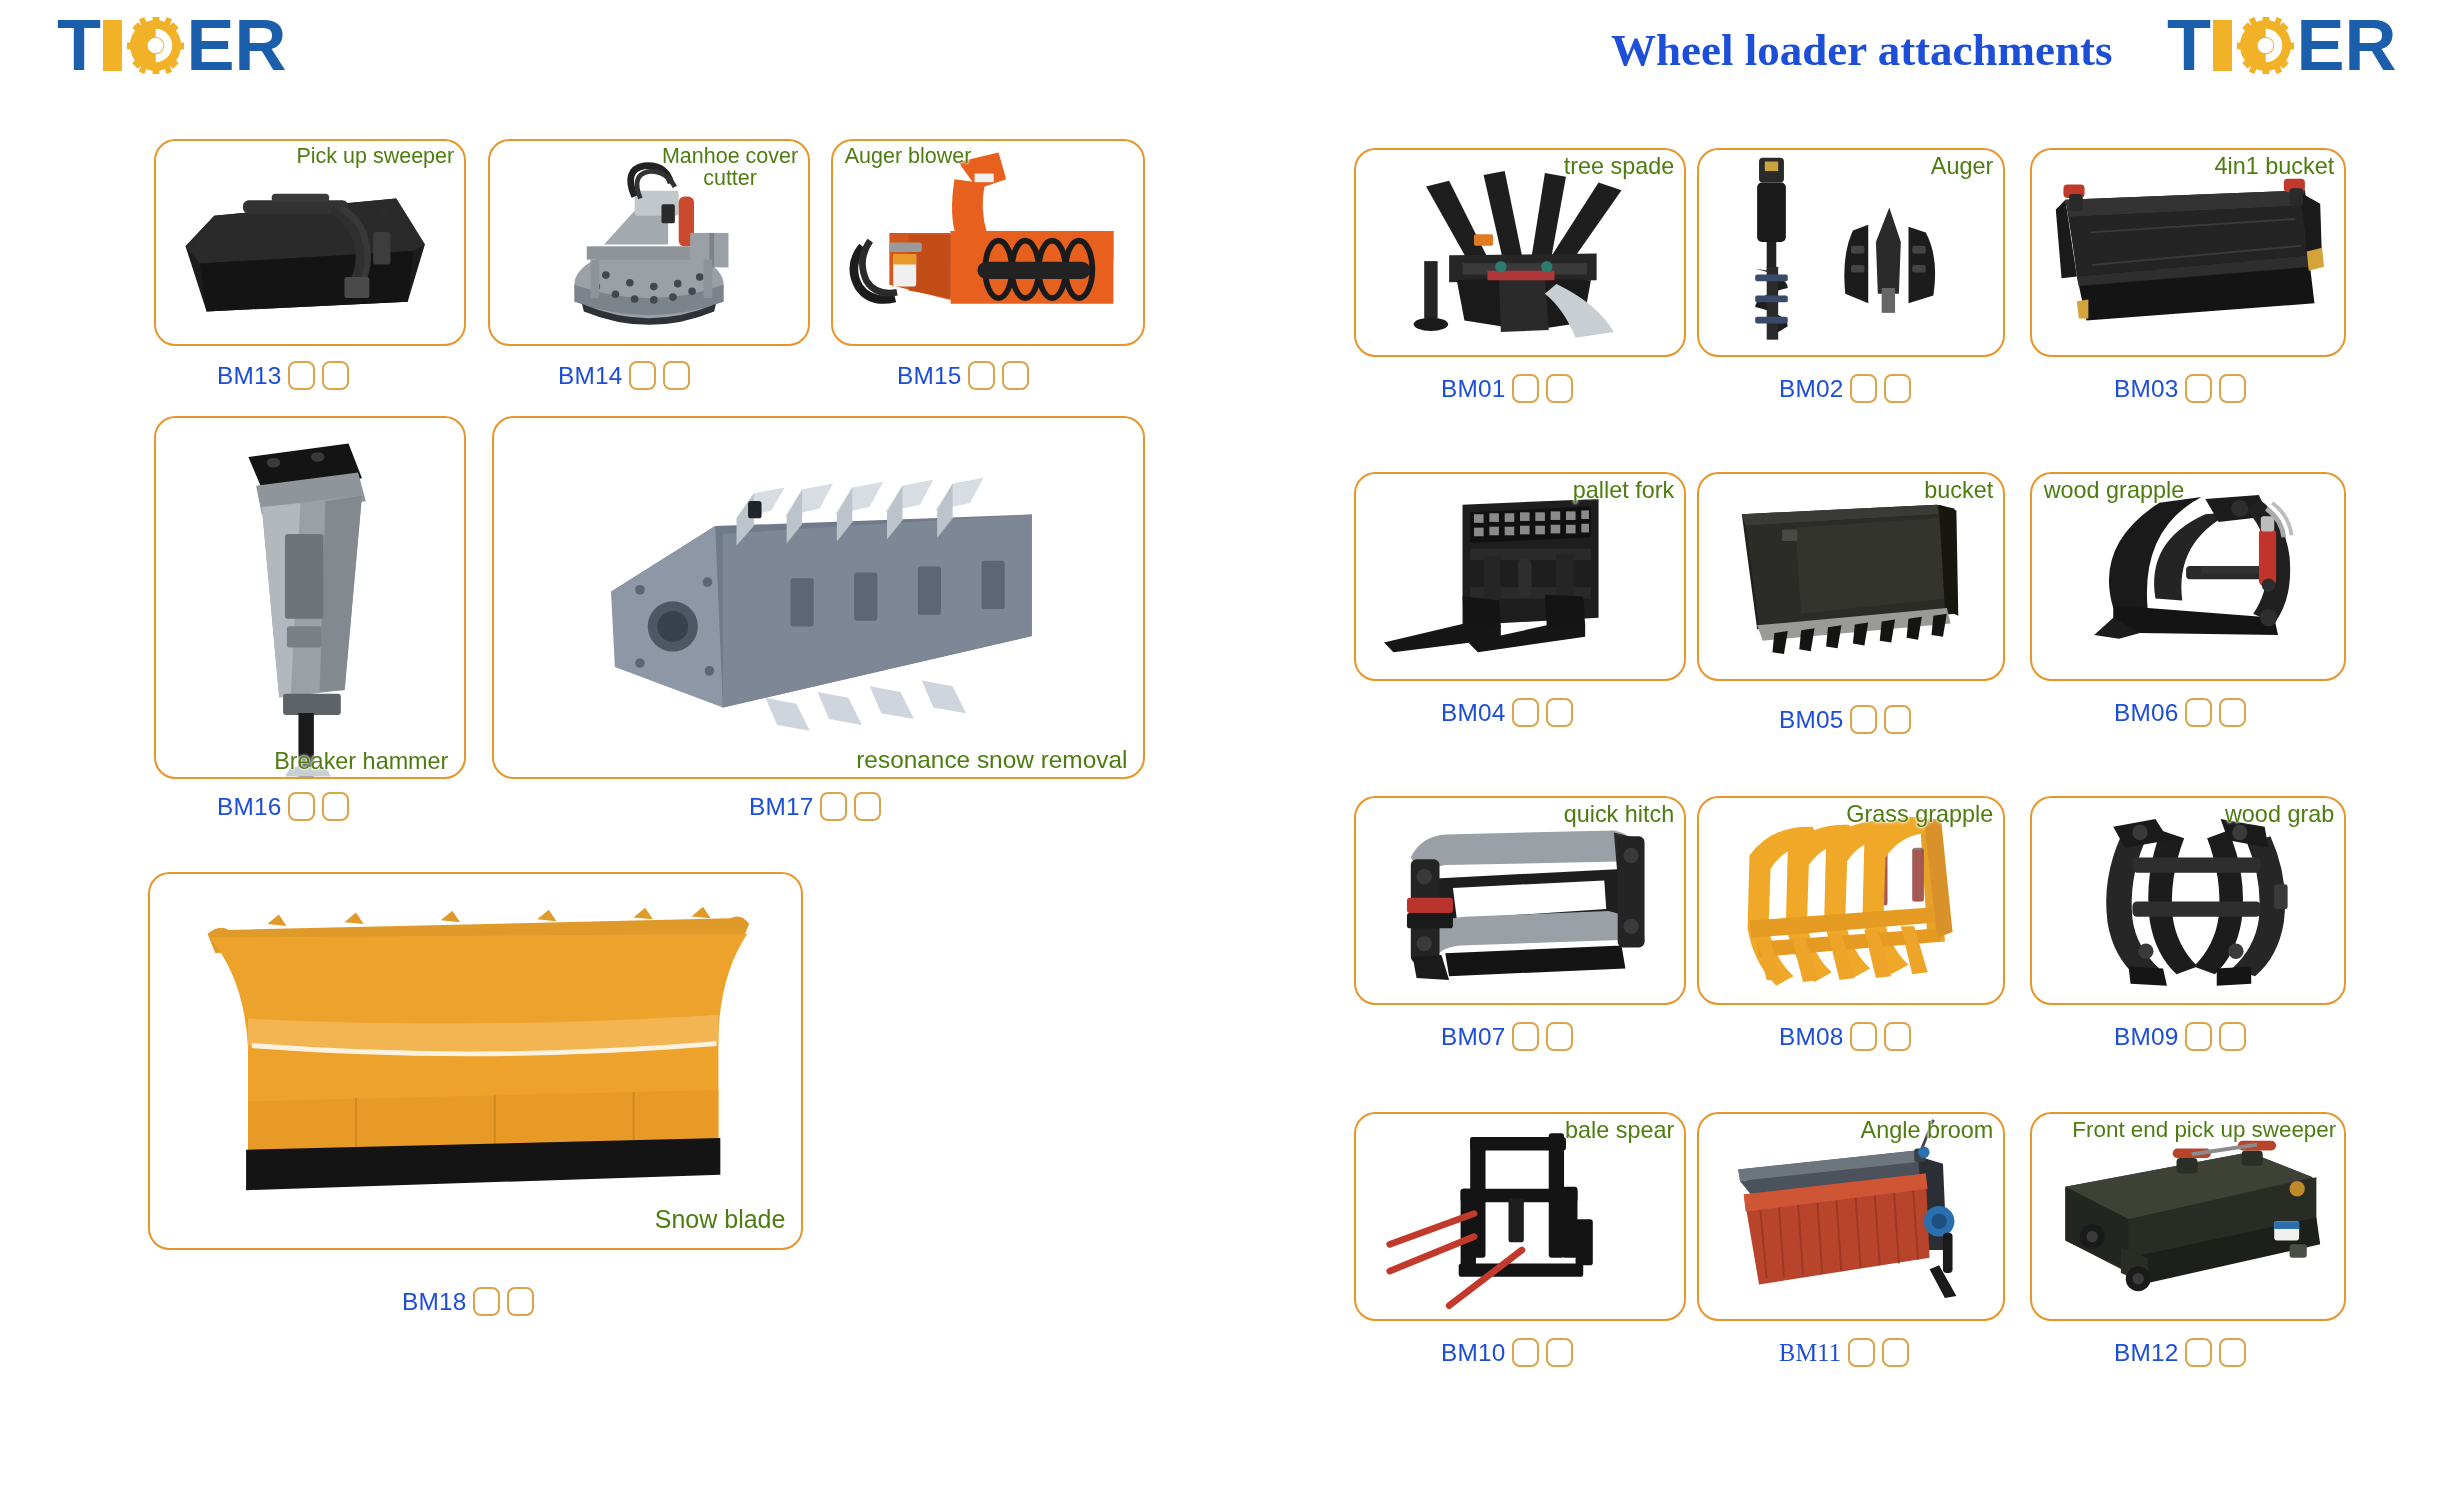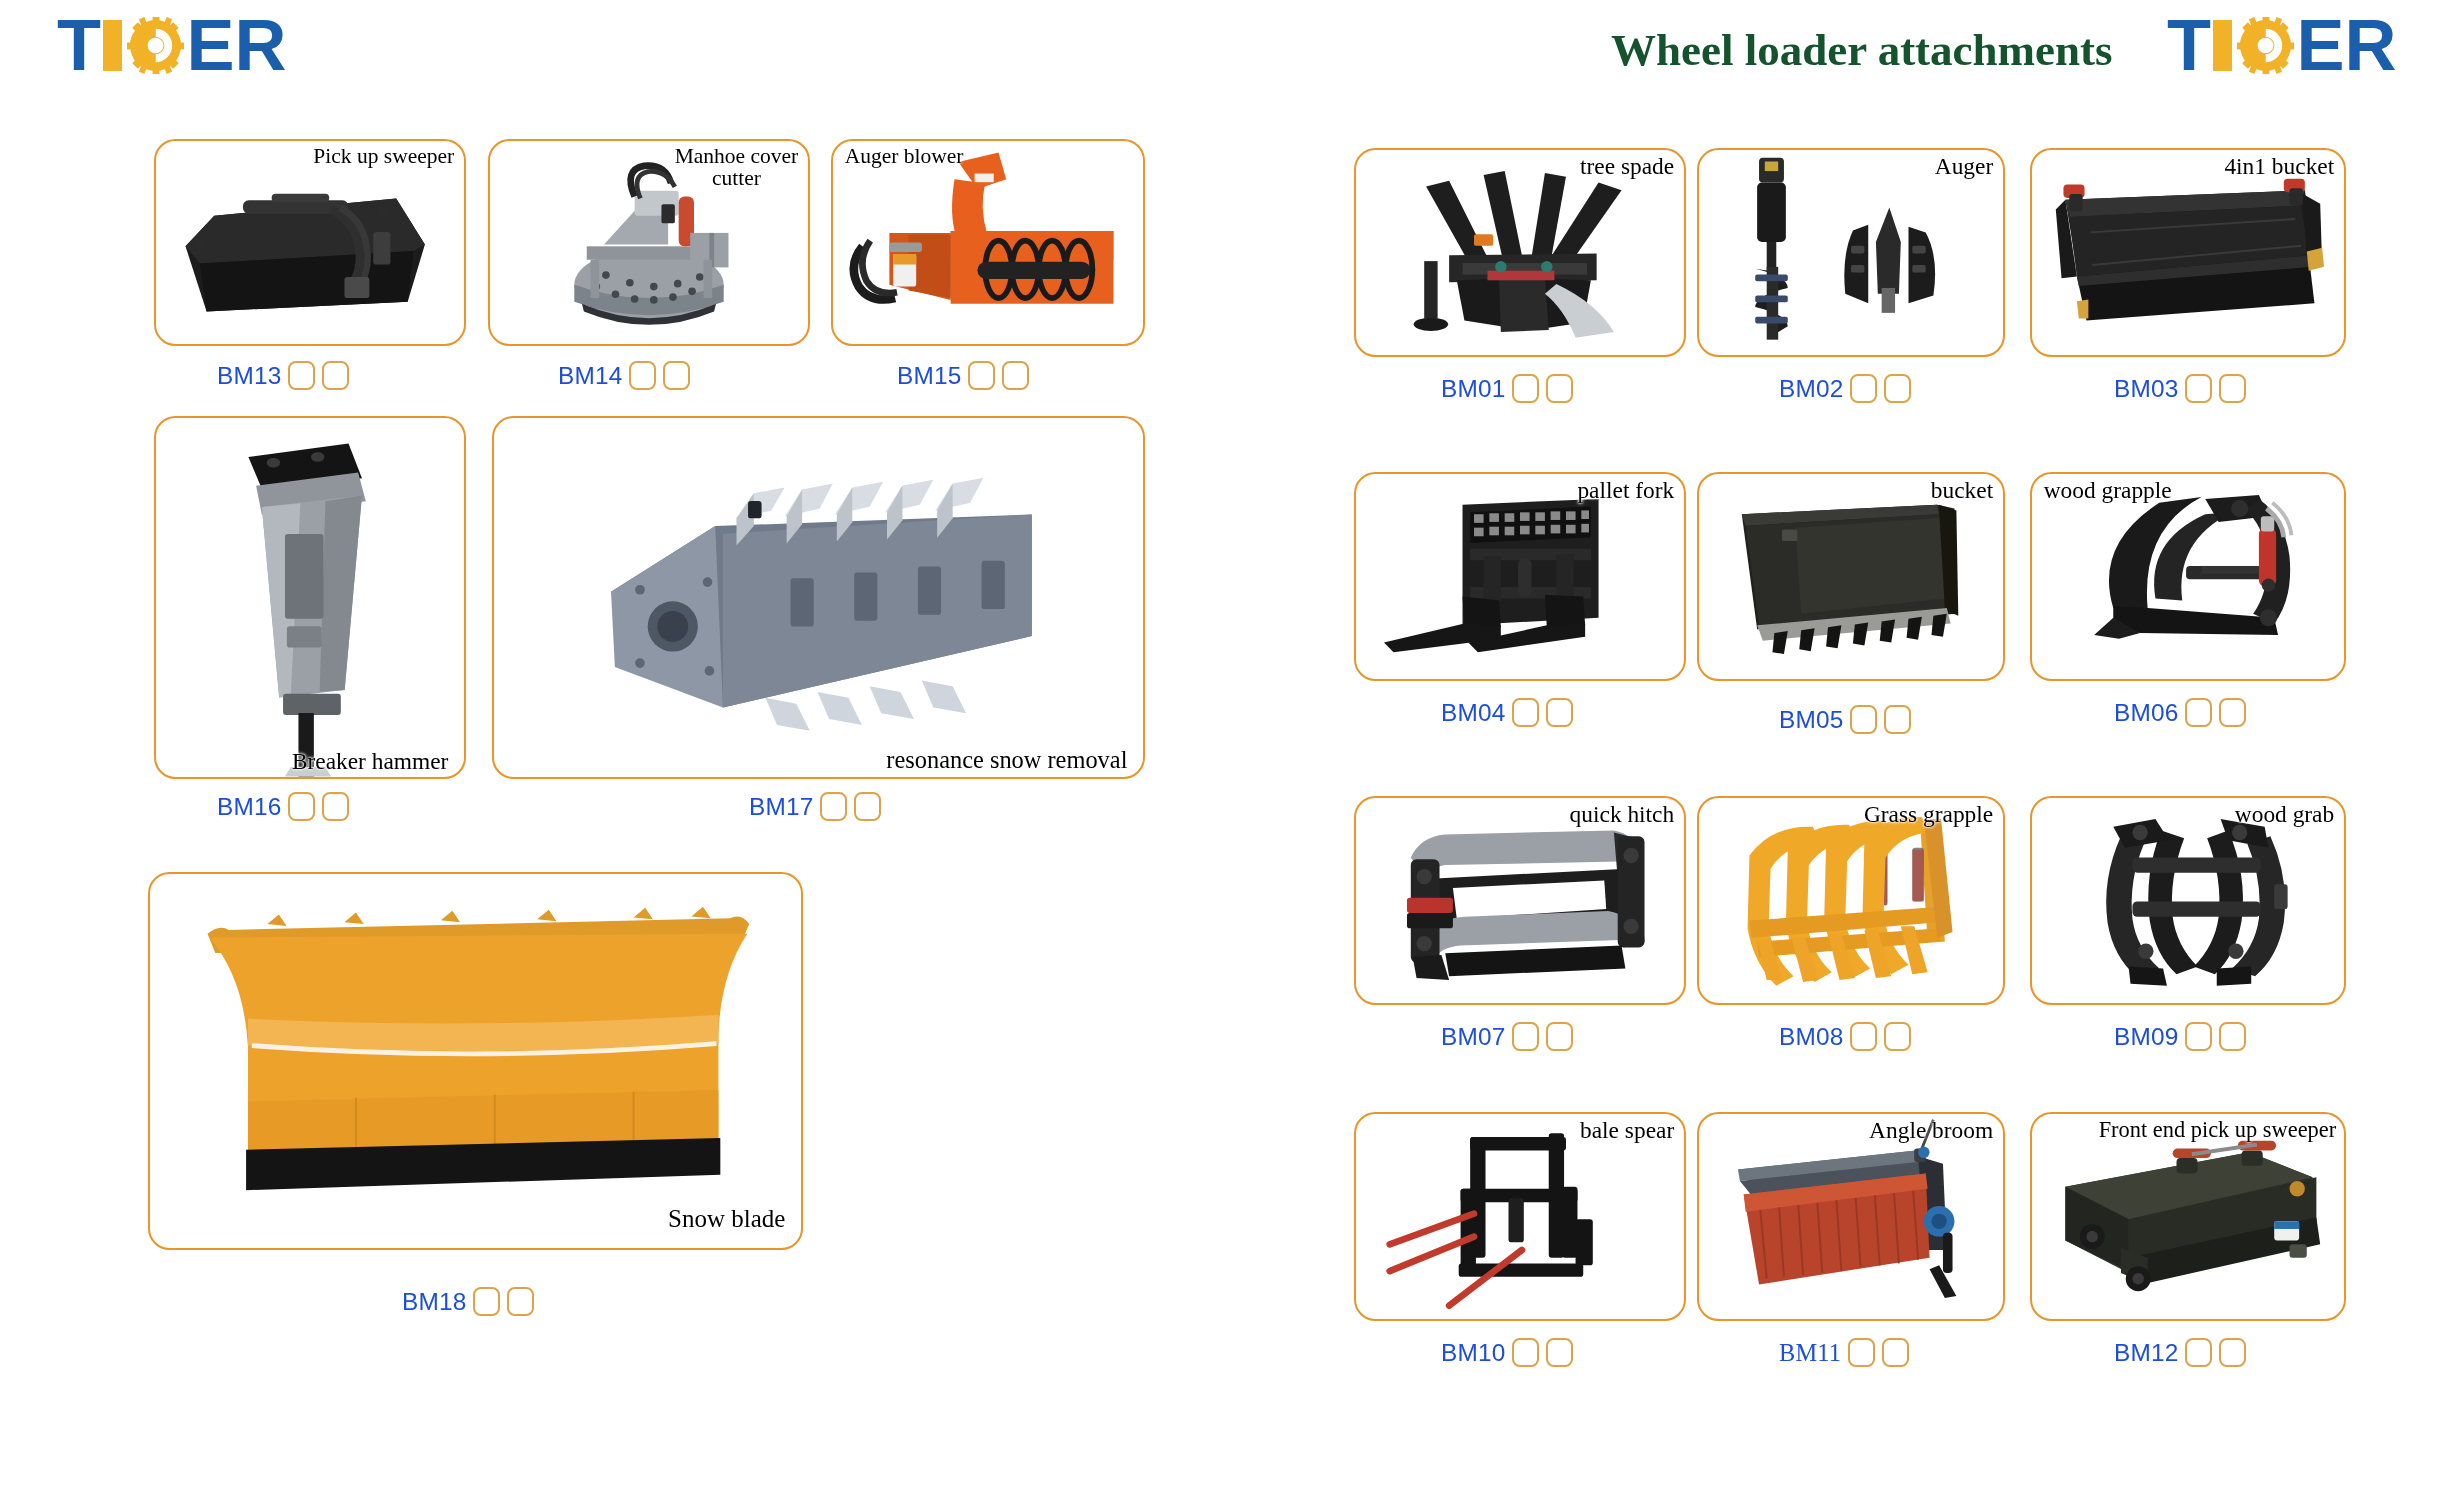--- a/index.html
+++ b/index.html
@@ -13,37 +13,37 @@
   .logo{position:absolute;display:flex;align-items:center;user-select:none;}
   .logo .lt{font-family:"Liberation Sans",sans-serif;font-weight:bold;color:#1b5eab;line-height:1;}
   .logo .bar{background:#f2b227;}
   .logo-gear{position:relative;}
   .logo-gear svg{display:block;}
 
   
   .title{
     position:absolute;
     font-family:"Liberation Serif",serif;
-    font-weight:bold;color:#14532d;
+    font-weight:bold;color:#1d4ed8;
     white-space:nowrap;
   }
 
   
   .card{
     position:absolute;
     border:2.9px solid #e8952a;
     border-radius:21.5px;
     background:#ffffff;
     box-sizing:border-box;
     overflow:hidden;
   }
   .card-label{
     position:absolute;
-    font-family:Liberation Serif, serif;
-    color:#000000;
+    font-family:Liberation Sans, sans-serif;
+    color:#4d7c0f;
     line-height:1.05;
     white-space:pre-line;
     text-align:center;
     z-index:5;
     text-shadow:0 0 2px #fff,0 0 2.9px #fff,0 0 3.9px #fff;
   }
   .lbl-tr{right:9.8px;top:3.9px;text-align:right;}
   .lbl-tl{left:11.7px;top:3.9px;text-align:left;}
   .lbl-br{right:15.6px;bottom:3.9px;text-align:right;}
 

